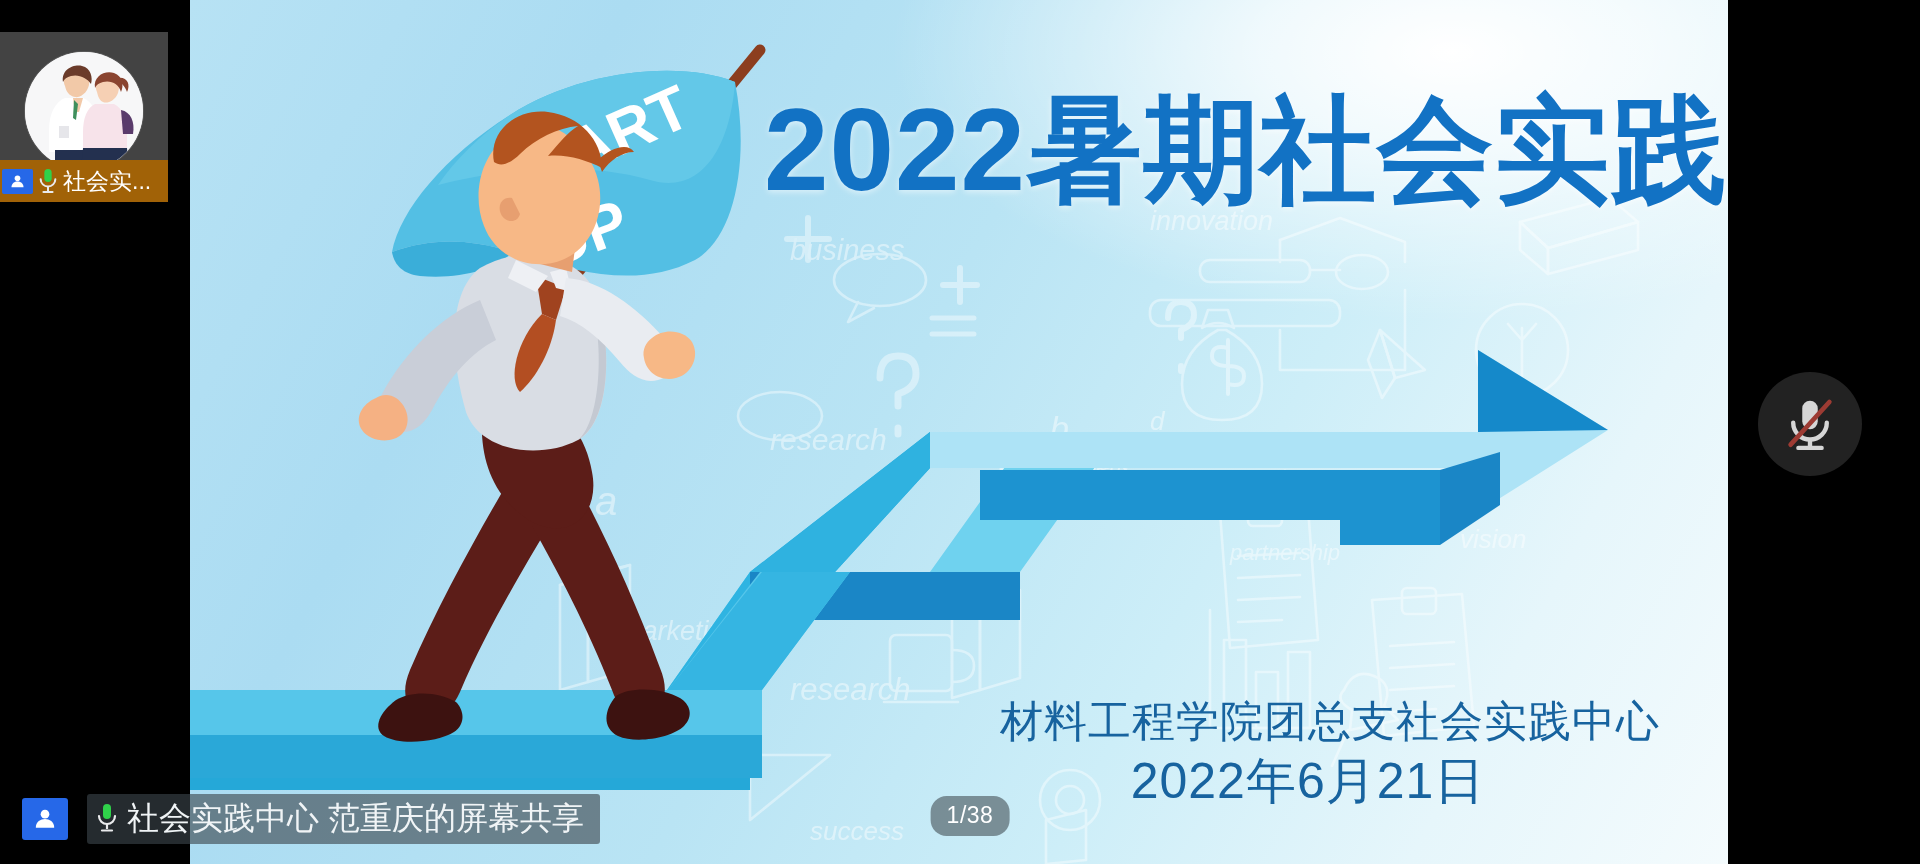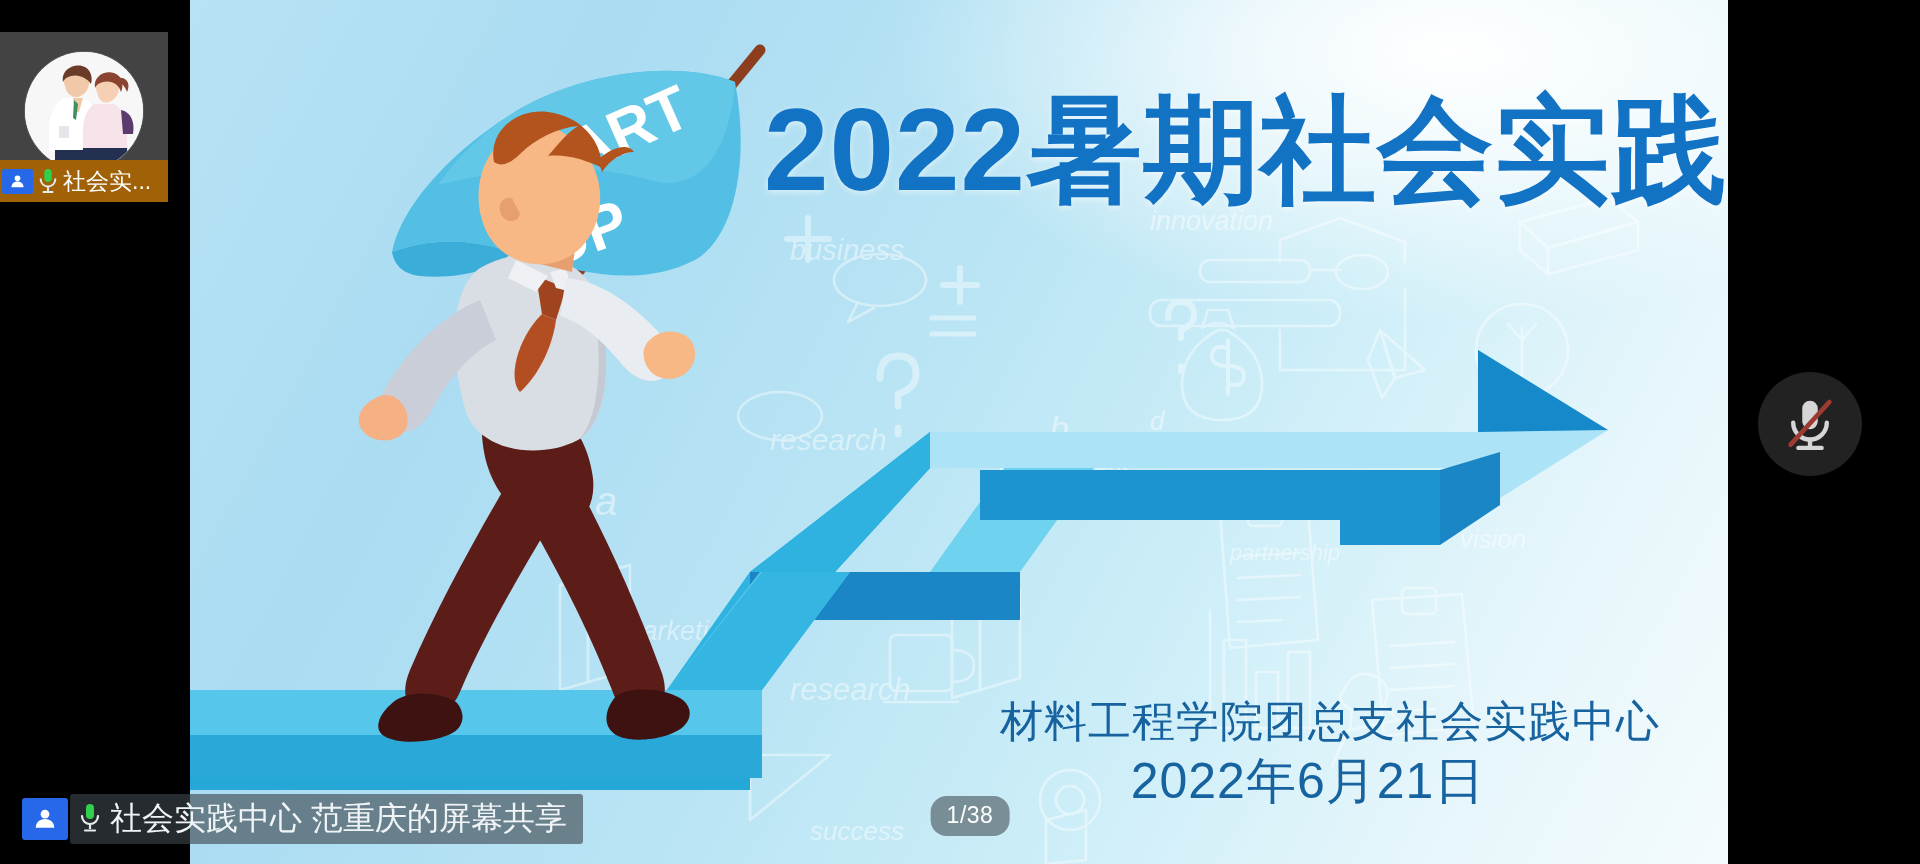--- a/index.html
+++ b/index.html
@@ -88,21 +88,21 @@
     color:#fff; font-size:23px; line-height:1; white-space:nowrap;
     overflow:hidden; font-family:"Liberation Sans","DejaVu Sans",sans-serif;
   }
 
   
   #bottom-bar {
     position:absolute; left:0; bottom:0; width:100%; height:84px;
     display:flex; align-items:center; pointer-events:none;
   }
   #share-strip {
-    display:flex; align-items:center; gap:2px;
+    display:flex; align-items:center; gap:19px;
     margin-left:22px; margin-bottom:6px;
     pointer-events:auto;
   }
   #share-host-badge {
     width:46px; height:42px; background:#2668e8; border-radius:3px;
     display:flex; align-items:center; justify-content:center; flex:0 0 auto;
   }
   #share-host-badge svg { width:26px; height:26px; display:block; }
   #share-text-wrap {
     display:flex; align-items:center; gap:8px;

